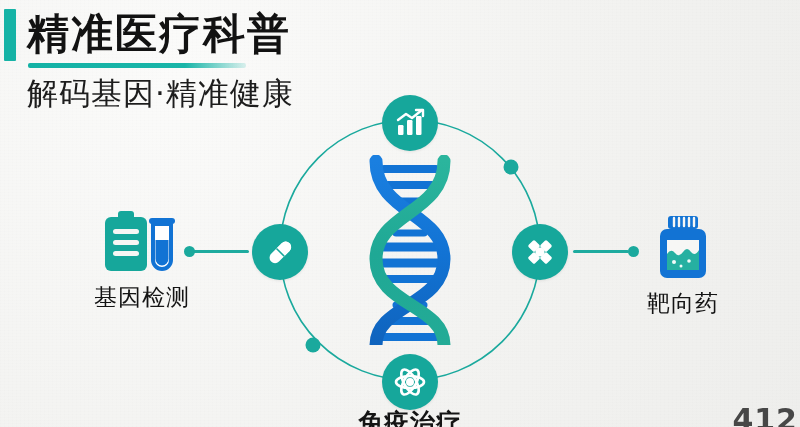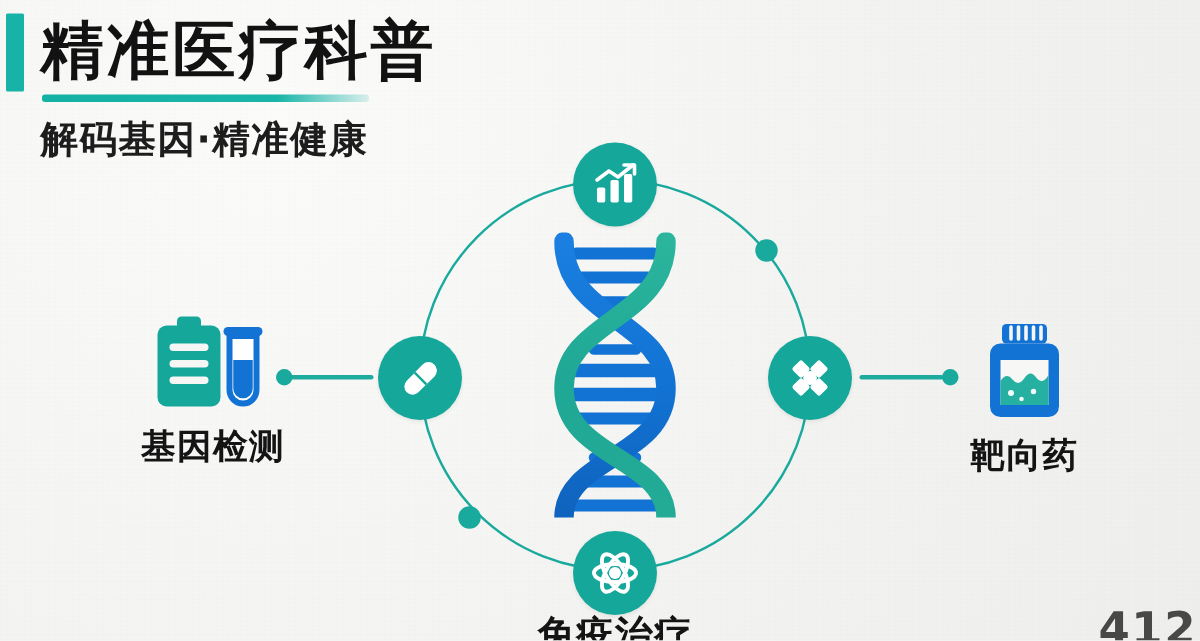--- a/index.html
+++ b/index.html
@@ -67,23 +67,23 @@
     top: 63px;
     width: 218px;
     height: 5px;
     background: linear-gradient(90deg, #13b2a5 0%, #19b5a8 72%, rgba(25,181,168,.15) 100%);
     border-radius: 2px;
   }
   #subtitle {
     position: absolute;
     left: 27px;
     top: 76px;
-    font-size: 25px;
+    font-size: 31px;
     line-height: 34px;
-    font-weight: 700;
+    font-weight: 400;
     letter-spacing: 1px;
     color: #1d1d1d;
     white-space: nowrap;
   }
 
   
   #diagram {
     position: absolute;
     left: 0; top: 0;
     width: 800px; height: 427px;
@@ -113,21 +113,21 @@
     position: absolute;
     text-align: center;
     width: 170px;
   }
   #side-left  { left: 57px;  top: 206px; }
   #side-right { left: 598px; top: 212px; }
   .side-icon { height: 72px; display: flex; align-items: center; justify-content: center; }
   .side-label {
     margin-top: 4px;
     font-size: 23px;
-    font-weight: 700;
+    font-weight: 400;
     letter-spacing: 1px;
     color: #141414;
     white-space: nowrap;
   }
 
   
   .conn { position: absolute; height: 3px; background: #1eab9f; border-radius: 2px; }
   #conn-left  { left: 193px; top: 250px; width: 56px; }
   #conn-right { left: 573px; top: 250px; width: 56px; }
   .conn-dot {

